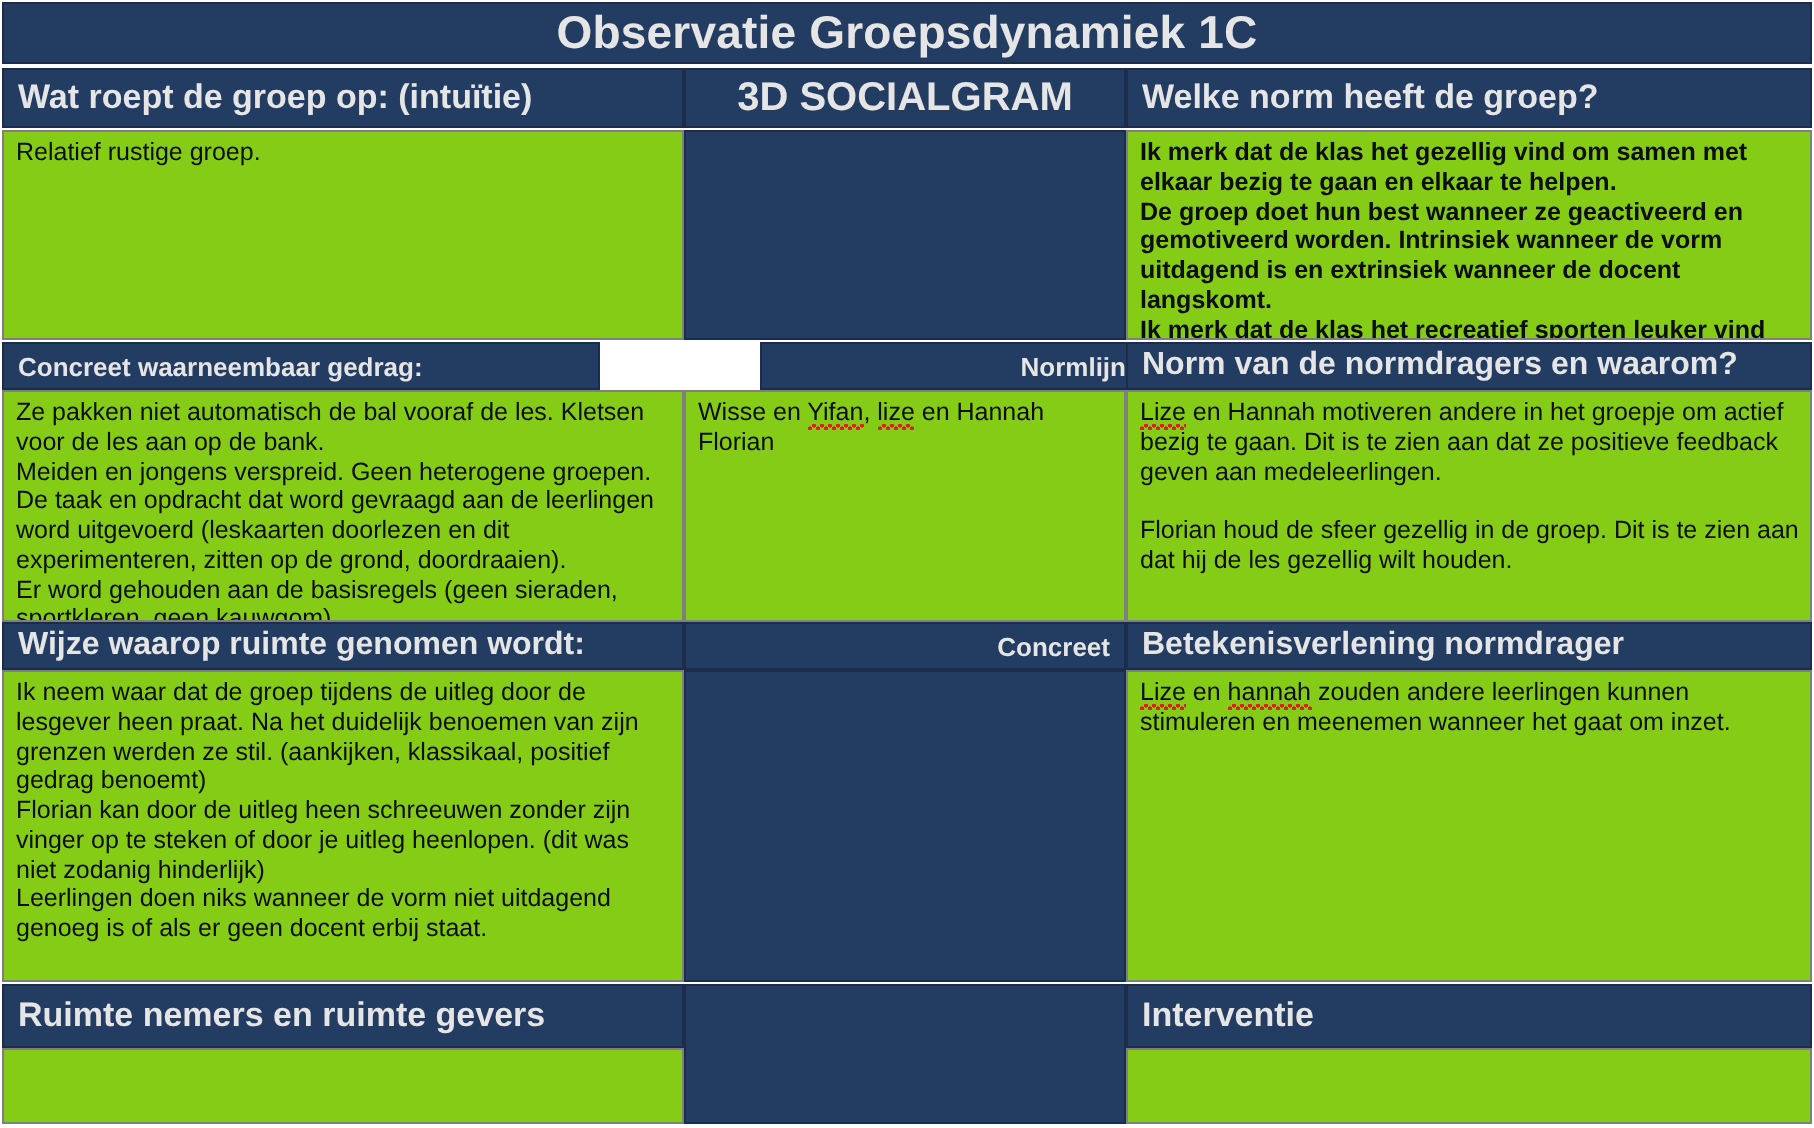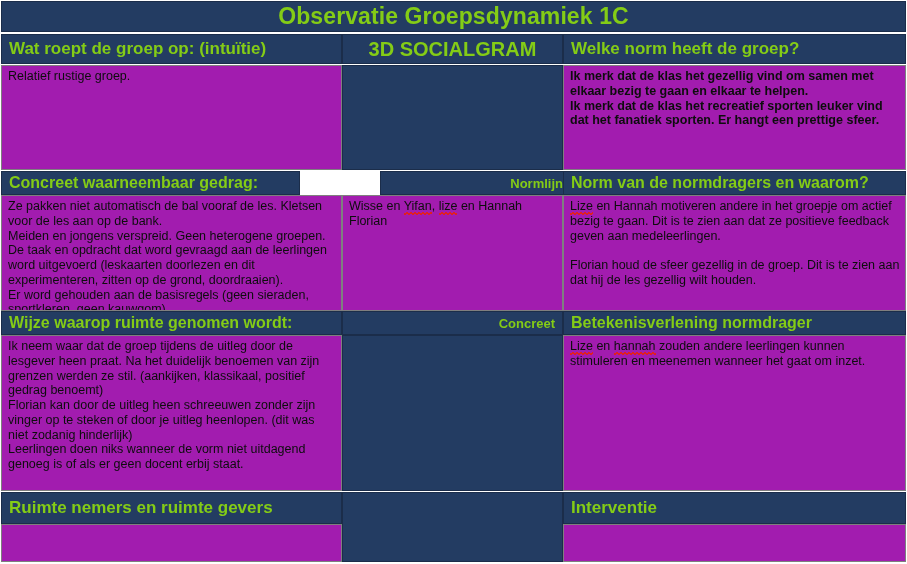--- a/index.html
+++ b/index.html
@@ -11,32 +11,32 @@
   .sheet{
     position:relative;
     width:907px;height:564px;
     box-sizing:border-box;
     background:#ffffff;
     overflow:hidden;
   }
   
   .hdr{
     background:#233c62;
-    color:#84cc16;
+    color:#e5e5e5;
     font-weight:bold;
     box-sizing:border-box;
     display:flex;
     align-items:center;
     border:1px solid #1b2d4a;
   }
   .hdr.left  {justify-content:flex-start;padding-left:7px;}
   .hdr.right {justify-content:flex-end;padding-right:7px;}
   .hdr.center{justify-content:center;}
   .body-cell{
-    background:#a21caf;
+    background:#84cc16;
     color:#0d0d0d;
     box-sizing:border-box;
     border:1px solid #7f7f7f;
     padding:3px 5px 2px 6px;
     overflow:hidden;
   }
   .fill{
     background:#233c62;
     box-sizing:border-box;
     border:1px solid #1b2d4a;
@@ -52,21 +52,21 @@
   #cap-left  {position:absolute;left:1px;  top:34px; width:341px;height:30px;font-size:17px;}
   #cap-mid   {position:absolute;left:342px;top:34px; width:221px;height:30px;font-size:20px;}
   #cap-right {position:absolute;left:563px;top:34px; width:343px;height:30px;font-size:17px;}
 
   
   #cell-intuitie {position:absolute;left:1px;  top:65px; width:341px;height:105px;font-size:12.5px;}
   #mid-blank-1   {position:absolute;left:342px;top:65px; width:221px;height:105px;}
   #cell-norm     {position:absolute;left:563px;top:65px; width:343px;height:105px;font-size:12.5px;font-weight:bold;}
 
   
-  #hdr-gedrag     {position:absolute;left:1px;  top:171px;width:299px;height:24px;font-size:16px;}
+  #hdr-gedrag     {position:absolute;left:1px;  top:171px;width:299px;height:24px;font-size:13px;}
   #hdr-normlijn   {position:absolute;left:342px;top:171px;width:191px;height:24px;font-size:13px;margin-left:38px;}
   #hdr-normdrager {position:absolute;left:563px;top:171px;width:343px;height:24px;font-size:16px;}
 
   
   #cell-gedrag   {position:absolute;left:1px;  top:195px;width:341px;height:116px;font-size:12.5px;}
   #cell-normlijn {position:absolute;left:342px;top:195px;width:221px;height:116px;font-size:12.5px;}
   #cell-waarom   {position:absolute;left:563px;top:195px;width:343px;height:116px;font-size:12.5px;}
 
   
   #hdr-ruimte    {position:absolute;left:1px;  top:311px;width:341px;height:24px;font-size:16px;}
@@ -110,20 +110,21 @@
   <div class="hdr left" id="cap-right">Welke norm heeft de groep?</div>
 
   <div class="body-cell" id="cell-intuitie">
     <p class="para">Relatief rustige groep.</p>
   </div>
 
   <div class="fill" id="mid-blank-1"></div>
 
   <div class="body-cell" id="cell-norm">
     <p class="para">Ik merk dat de klas het gezellig vind om samen met elkaar bezig te gaan en elkaar te helpen.</p>
+    <p class="para">De groep doet hun best wanneer ze geactiveerd en gemotiveerd worden. Intrinsiek wanneer de vorm uitdagend is en extrinsiek wanneer de docent langskomt.</p>
     <p class="para">Ik merk dat de klas het recreatief sporten leuker vind dat het fanatiek sporten. Er hangt een prettige sfeer.</p>
   </div>
 
   <div class="hdr left" id="hdr-gedrag">Concreet waarneembaar gedrag:</div>
   <div class="hdr right" id="hdr-normlijn">Normlijn</div>
   <div class="hdr left" id="hdr-normdrager">Norm van de normdragers en waarom?</div>
 
   <div class="body-cell" id="cell-gedrag">
     <p class="para">Ze pakken niet automatisch de bal vooraf de les. Kletsen voor de les aan op de bank.</p>
     <p class="para">Meiden en jongens verspreid. Geen heterogene groepen.</p>

